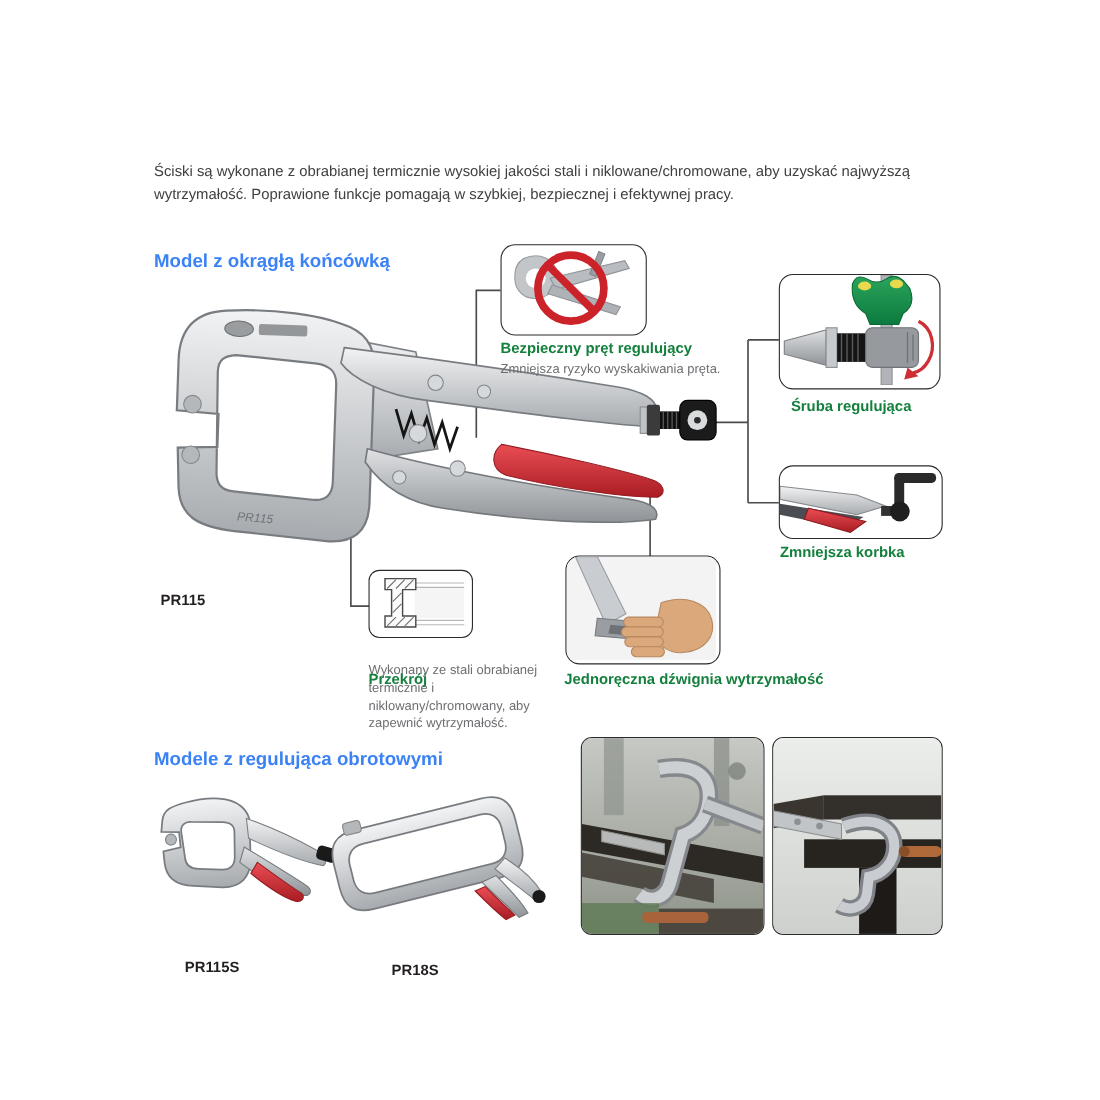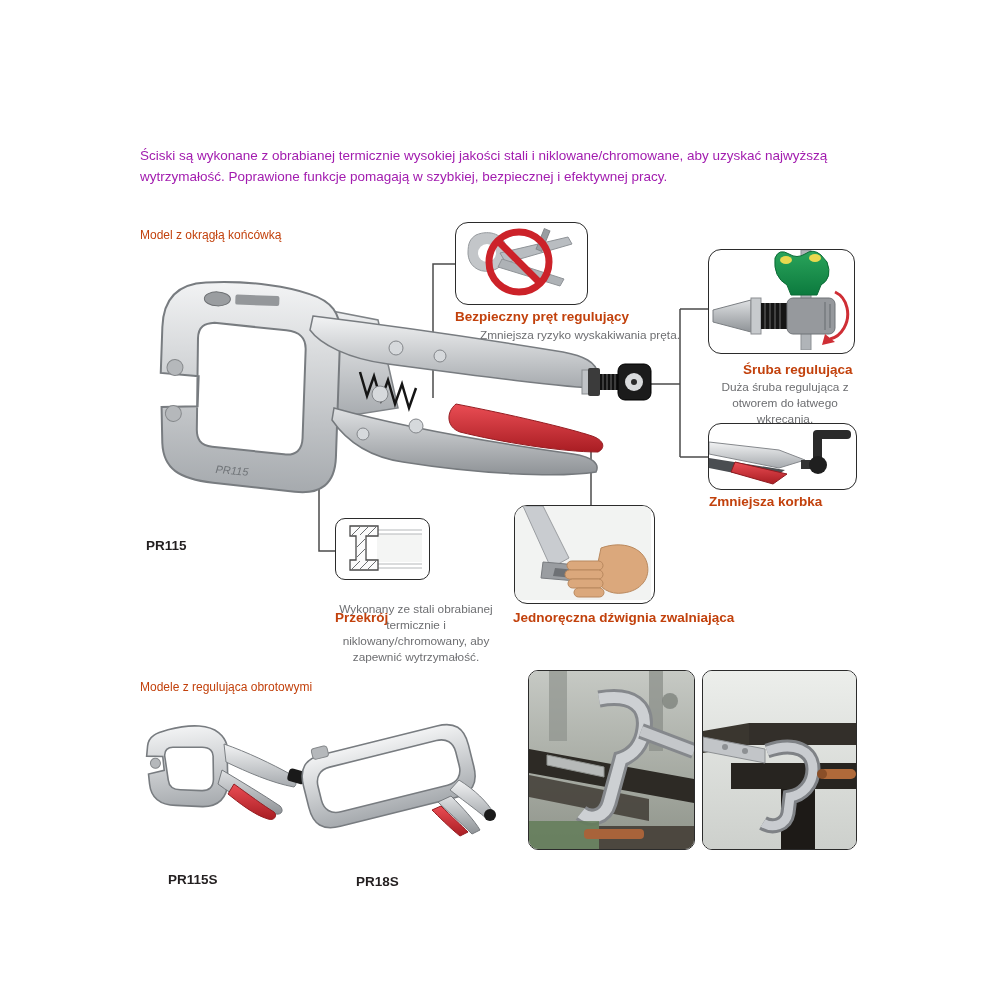--- a/index.html
+++ b/index.html
@@ -1,23 +1,23 @@
 <!DOCTYPE html>
 <html><head>
 <meta charset="utf-8">
 <style>
   html,body{margin:0;padding:0;background:#fff;}
   #page{position:relative;width:1000px;height:1000px;background:#ffffff;
         font-family:"Liberation Sans", sans-serif;overflow:hidden;}
   .abs{position:absolute;}
-  .intro{font-size:13.5px;line-height:1.55;color:#a21caf;margin:0;}
-  .h2{font-size:12px;font-weight:normal;color:#c2410c;margin:0;}
+  .intro{font-size:13.5px;line-height:1.55;color:#404040;margin:0;}
+  .h2{font-size:17px;font-weight:bold;color:#3b82f6;margin:0;}
   .box{position:absolute;background:#fff;border:1.6px solid #2b2b2b;border-radius:13px;overflow:hidden;z-index:2;}
-  .ctitle{position:absolute;font-size:13.5px;font-weight:bold;color:#c2410c;z-index:2;}
-  .cdesc{position:absolute;font-size:11.8px;line-height:1.35;color:#6d6e71;z-index:2;text-align:center;}
+  .ctitle{position:absolute;font-size:13.5px;font-weight:bold;color:#15803d;z-index:2;}
+  .cdesc{position:absolute;font-size:11.8px;line-height:1.35;color:#6d6e71;z-index:2;}
   .plabel{position:absolute;font-size:13.5px;font-weight:bold;color:#231f20;z-index:2;}
   .photo{position:absolute;border:1.2px solid #2b2b2b;border-radius:10px;overflow:hidden;z-index:2;}
   svg{display:block;}
   #connectors{z-index:0;}
   .art{z-index:1;}
 </style>
 </head>
 <body>
 
 <div id="page">
@@ -138,22 +138,21 @@
         <path d="M56,53 v26 M61,53 v26 M66,53 v26 M71,53 v26" stroke="#5a5a5a" stroke-width="1.3"></path>
         <rect x="78" y="48" width="48" height="36" rx="6" fill="#96999d" stroke="#6f7377"></rect>
         <path d="M116,52 v28 M121,54 v24" stroke="#6f7377" stroke-width="1.2"></path>
       </g>
       <g>
         <path d="M126,42 C139,48 142,66 135,78 C131,85 126,88 121,89" fill="none" stroke="#cf2e35" stroke-width="3"></path>
         <polygon points="116,84 126,92 113,95" fill="#cf2e35"></polygon>
       </g>
     </svg>
   </div>
-  <div class="ctitle" style="left:743px;top:362px">Śruba regulująca</div>
-  <div class="cdesc" style="left:709px;top:380px;width:152px">Duża śruba regulująca z otworem do łatwego wkręcania.</div>
+  <div class="ctitle" style="left:719px;top:362px">Śruba regulująca</div>
 
   <div class="box" style="left:708px;top:423px;width:147px;height:65px">
     <svg width="144" height="62" viewBox="0 0 144 62">
       <polygon points="0,18 70,26 96,36 70,44 0,30" fill="url(#mg)" stroke="#85888c"></polygon>
       <polygon points="0,34 76,46 60,56 0,44" fill="#4a4d51"></polygon>
       <polygon points="26,38 78,50 64,60 22,48" fill="url(#rg)" stroke="#8e1b20"></polygon>
       <g>
         <rect x="92" y="36" width="14" height="9" fill="#333333"></rect>
         <rect x="104" y="8" width="9" height="34" rx="3" fill="#2a2a2a"></rect>
         <rect x="104" y="6" width="38" height="9" rx="4" fill="#2a2a2a"></rect>
@@ -187,21 +186,21 @@
       <polygon points="56,64 108,70 104,79 54,73" fill="#c8242b"></polygon>
       <g>
         <path d="M86,42 C108,34 128,42 132,57 C136,72 126,85 108,87 C95,89 84,82 80,71 Z" fill="#dba87c" stroke="#b9895f"></path>
         <rect x="52" y="55" width="36" height="9" rx="4.5" fill="#dba87c" stroke="#b9885e"></rect>
         <rect x="50" y="64" width="38" height="9" rx="4.5" fill="#dba87c" stroke="#b9885e"></rect>
         <rect x="53" y="73" width="35" height="9" rx="4.5" fill="#dba87c" stroke="#b9885e"></rect>
         <rect x="59" y="82" width="30" height="9" rx="4.5" fill="#dba87c" stroke="#b9885e"></rect>
       </g>
     </svg>
   </div>
-  <div class="ctitle" style="left:513px;top:610px">Jednoręczna dźwignia zwalniająca</div>
+  <div class="ctitle" style="left:513px;top:610px">Jednoręczna dźwignia wytrzymałość</div>
 
   <div class="h2 abs" style="left:140px;top:680px">Modele z regulująca obrotowymi</div>
 
   <svg class="abs art" style="left:142px;top:722px" width="170" height="110" viewBox="0 0 170 110">
     <g transform="rotate(-6 45 45)">
       <path fill-rule="evenodd" fill="url(#mg)" stroke="#787c80" stroke-width="1.6" d="M30,6 C55,2 72,6 80,14 C88,22 88,30 86,40 L84,64 C82,80 72,88 56,86 L30,82 C14,80 6,72 6,58 L6,48 L22,46 L22,32 L6,30 L8,20 C10,10 18,8 30,6 Z
            M34,24 L62,27 C70,28 73,32 72,38 L70,60 C69,68 64,71 57,70 L36,67 C28,66 25,62 25,56 L24,32 C24,26 28,23 34,24 Z"></path>
       <circle cx="14" cy="38" r="5" fill="#b5b8bb" stroke="#85888b"></circle>
     </g>
     <path d="M82,22 C105,30 130,42 148,52 C154,56 156,62 152,65 C130,61 105,50 84,40 Z" fill="url(#mg)" stroke="#7c8084"></path>

